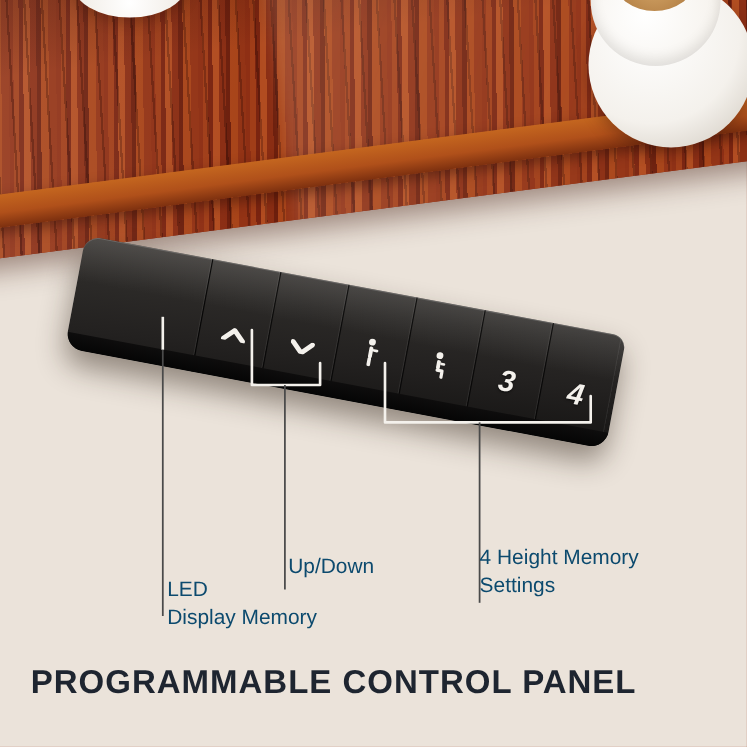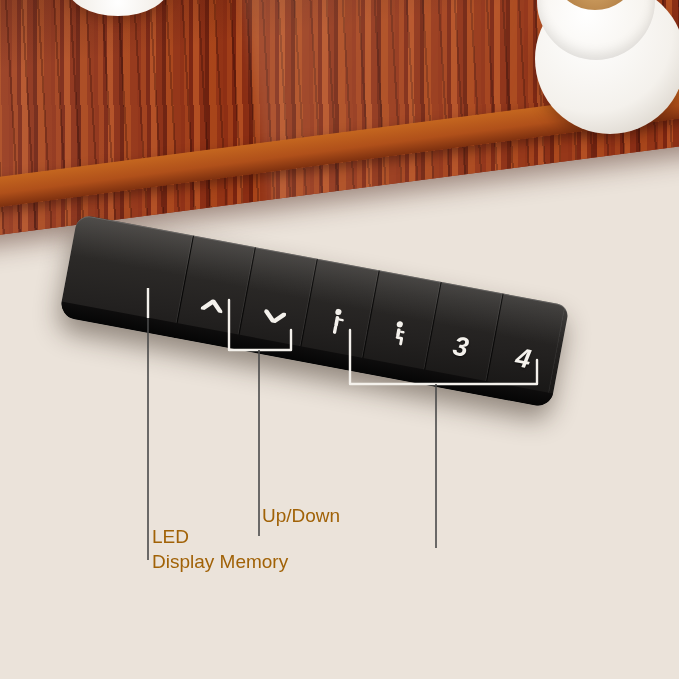--- a/index.html
+++ b/index.html
@@ -107,21 +107,21 @@
   .num{font-size:27px;font-weight:700;font-style:italic;letter-spacing:.5px;
        text-shadow:0 1px 2px rgba(0,0,0,.6);}
   .chev{width:22px;height:12px;}
   .person{width:15px;height:26px;}
 
   
   .leaders{position:absolute;inset:0;pointer-events:none;}
 
   
   .callout{
-    position:absolute;color:#a16207;font-size:19px;line-height:1.32;
+    position:absolute;color:#0c4a6e;font-size:19px;line-height:1.32;
     font-family:"Liberation Sans","DejaVu Sans",sans-serif;white-space:pre-line;
   }
   #co-led{left:152px;top:524px;}
   #co-updown{left:262px;top:503px;}
   #co-mem{left:436px;top:495px;}
 
   
   .headline{
     position:absolute;left:28px;top:604px;
     font-size:30px;font-weight:700;letter-spacing:.9px;color:#1e2530;
@@ -212,14 +212,17 @@
     <path d="M229 300 L229 350 L291 350 L291 330" fill="none" stroke="#f4f1ec" stroke-width="2.4" stroke-linejoin="round" stroke-linecap="round"></path>
     <path d="M259 350 L259 536" fill="none" stroke="#4a4a4a" stroke-width="1.6"></path>
 
     <path d="M350 330 L350 384 L537 384 L537 360" fill="none" stroke="#f4f1ec" stroke-width="2.4" stroke-linejoin="round" stroke-linecap="round"></path>
     <path d="M436 384 L436 548" fill="none" stroke="#4a4a4a" stroke-width="1.6"></path>
   </svg>
 
   <div class="callout" id="co-led">LED
 Display Memory</div>
   <div class="callout" id="co-updown">Up/Down</div>
-
+  <div class="callout" id="co-mem">4 Height Memory
+Settings</div>
+
+  <div class="headline">PROGRAMMABLE CONTROL PANEL</div>
 </div>
 
 </body></html>

